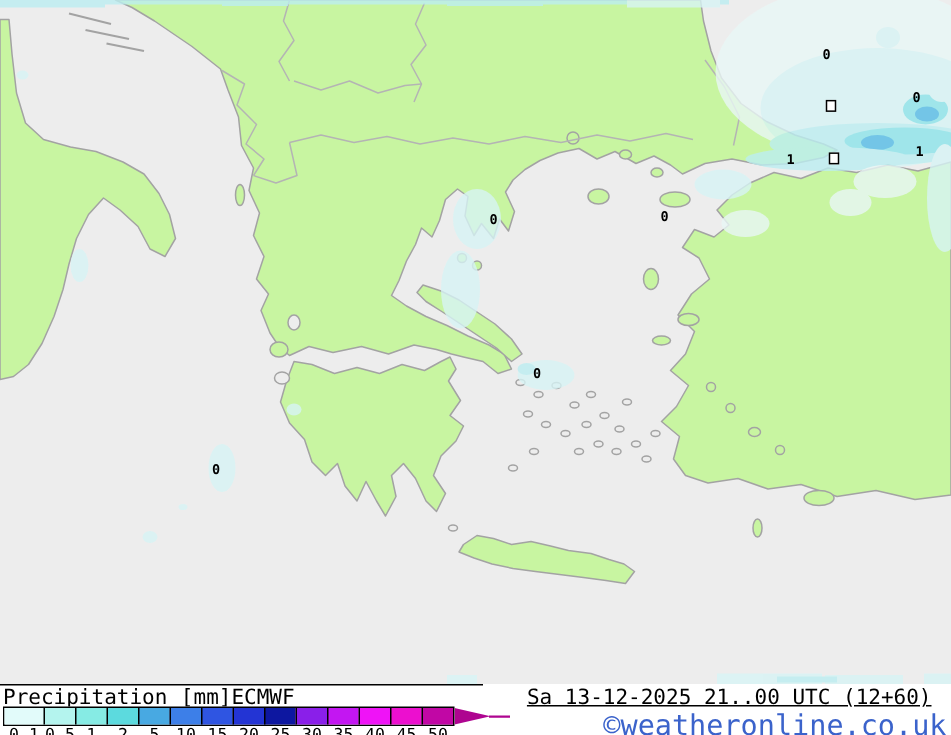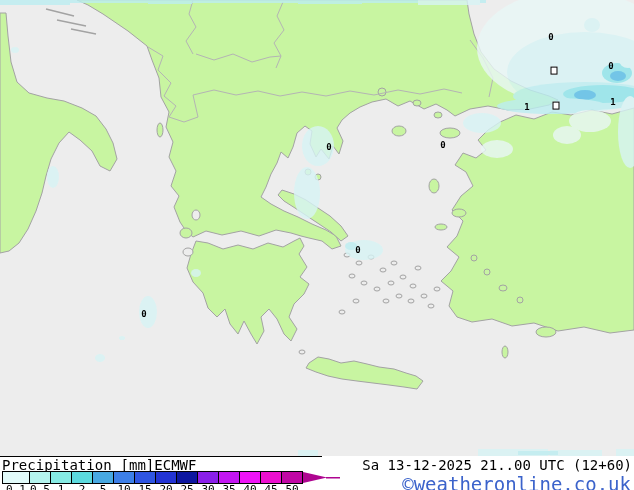--- a/index.html
+++ b/index.html
@@ -14,21 +14,21 @@
   #precip-layer{opacity:.8;}
   .marker-layer{position:absolute;top:0;left:0;width:634px;height:456px;pointer-events:none;}
   .marker{position:absolute;transform:translate(-50%,-55%);color:#000;
           font:bold 9px "DejaVu Sans Mono",monospace;line-height:1;}
   .marker.sq{width:5px;height:6px;border:1px solid #000;background:#fff;}
   .legend{position:absolute;left:0;top:456px;width:634px;height:34px;background:#fff;}
   .legend-topline{position:absolute;left:0;top:0;width:322px;height:1px;background:#000;}
   .legend-title{position:absolute;left:2px;top:1px;font-size:14px;color:#000;white-space:nowrap;}
   .legend-title .unit{margin-left:9px;}
   .legend-title .model{}
-  .datetime{position:absolute;right:2px;top:1px;font-size:14px;color:#000;white-space:nowrap;}
+  .datetime{position:absolute;right:13px;top:1px;font-size:14px;color:#000;white-space:nowrap;text-decoration:underline;}
   .credit{position:absolute;right:3px;top:17px;font-size:19px;color:var(--credit);text-decoration:none;}
   .bar-row{position:absolute;left:2px;top:15px;display:flex;align-items:center;}
   .bar{display:flex;height:11px;border:1px solid #000;background:#fff;}
   .seg{width:21px;height:100%;border-left:1px solid #000;box-sizing:border-box;position:relative;}
   .seg:first-child{width:26px;border-left:none;}
   .seg-label{position:absolute;top:12px;left:50%;transform:translateX(-50%);
              font-size:11px;color:#000;line-height:1;}
 </style>
 </head>
 <body>

